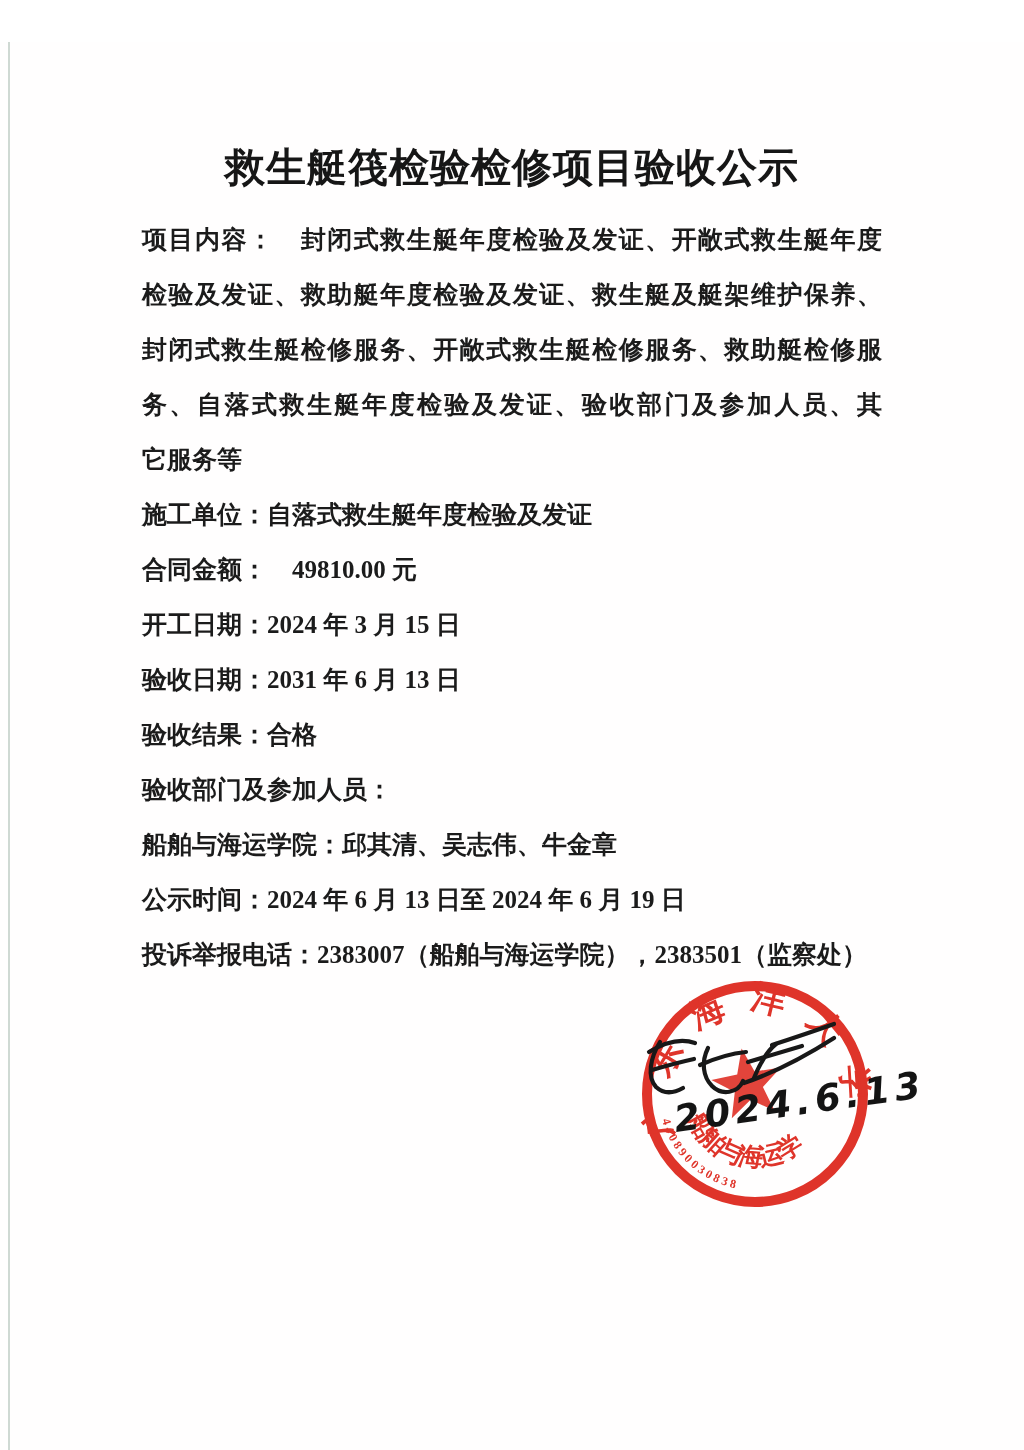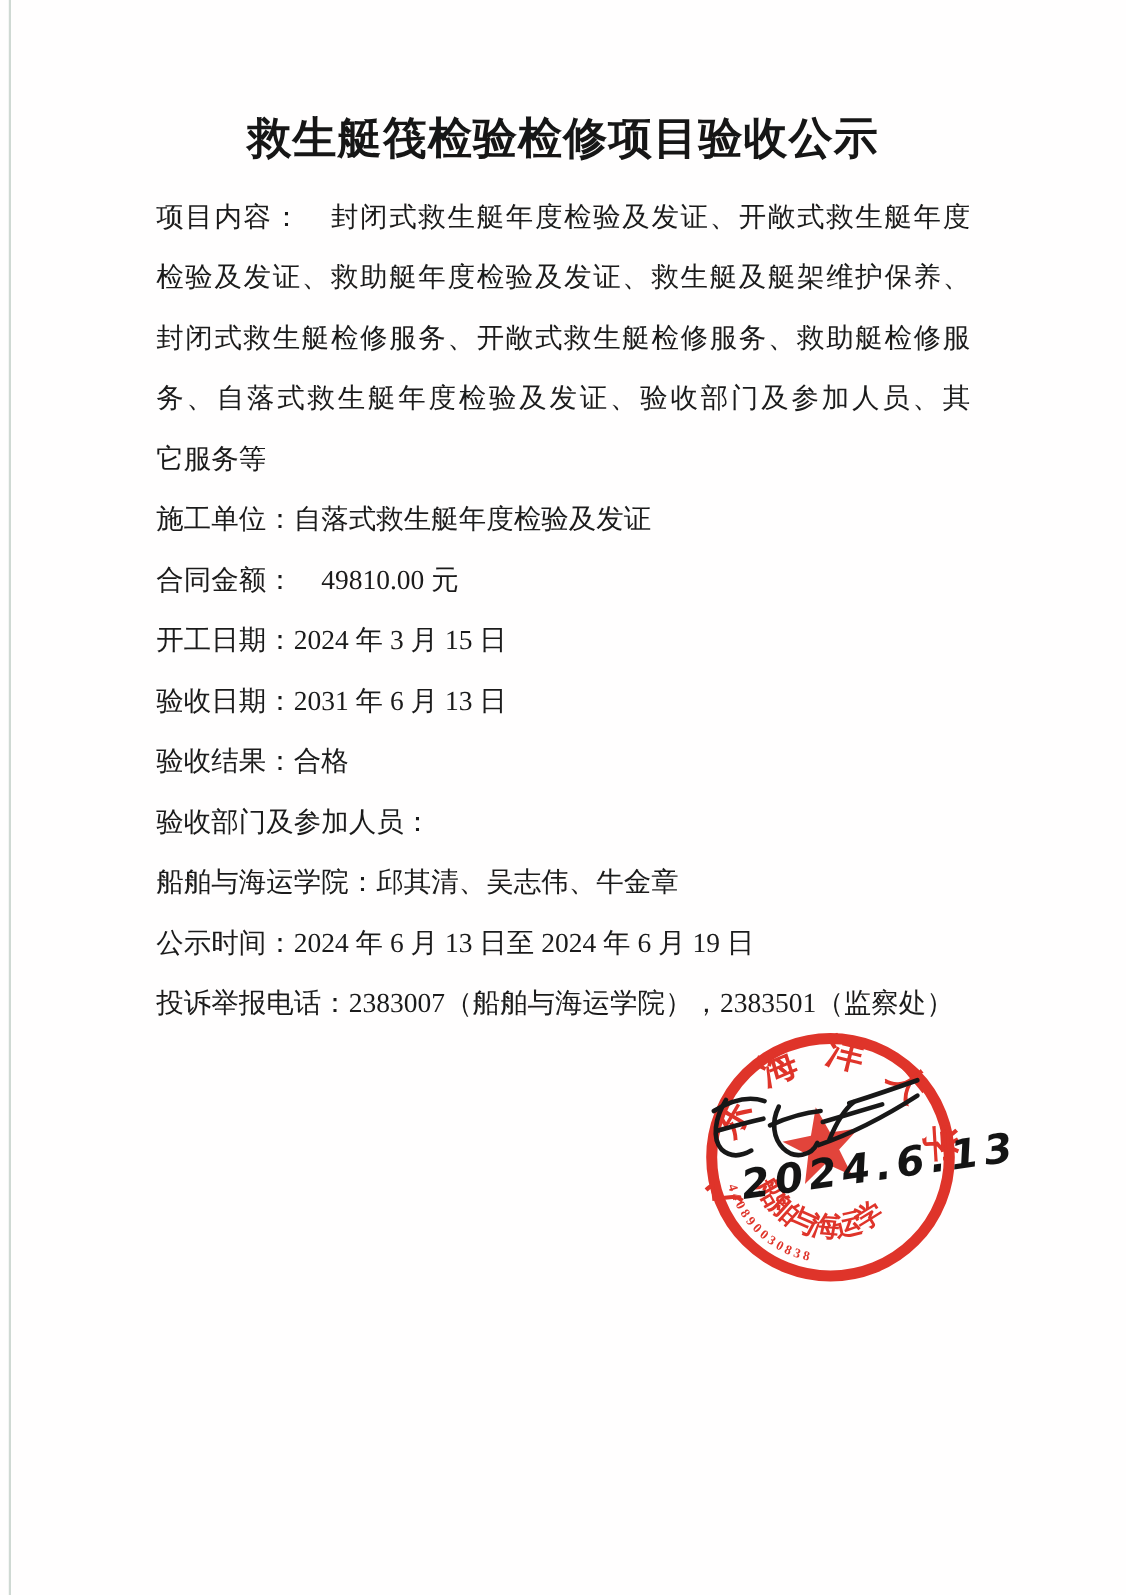--- a/index.html
+++ b/index.html
@@ -4,36 +4,37 @@
 <style>
   html, body { margin: 0; padding: 0; }
   body {
     width: 1024px; height: 1450px;
     background: #ffffff;
     font-family: "Liberation Serif", "DejaVu Serif", serif;
     color: #1d1d1d;
     position: relative;
     overflow: hidden;
   }
-  .page { position: absolute; inset: 0; background: #fffefe; }
+  .page { position: absolute; inset: 0; background: #fffefe; margin-top: 42px; }
   .scan-edge {
     position: absolute; left: 8px; top: 0;
     width: 2px; height: 1450px;
     background: #c3cfc8; opacity: .8;
   }
   .doc-title {
     position: absolute; top: 98px; left: 0; width: 1024px;
     margin: 0; text-align: center;
     font-size: 40px; font-weight: 700; letter-spacing: 1px;
     color: #161616;
   }
   .body-block {
     position: absolute; left: 142px; top: 170px; width: 740px;
     font-size: 25px; line-height: 55px;
     color: #1b1b1b;
+    font-weight: bold;
   }
   .line { height: 55px; white-space: nowrap; }
   .para-line {
     height: 55px; white-space: normal;
     text-align: justify; text-align-last: justify;
   }
   .para-last { text-align: left; text-align-last: left; }
   .seal-svg { position: absolute; left: 0; top: 0; width: 1024px; height: 1450px; }
   .seal-arc-text {
     font-family: "Liberation Serif", serif;

